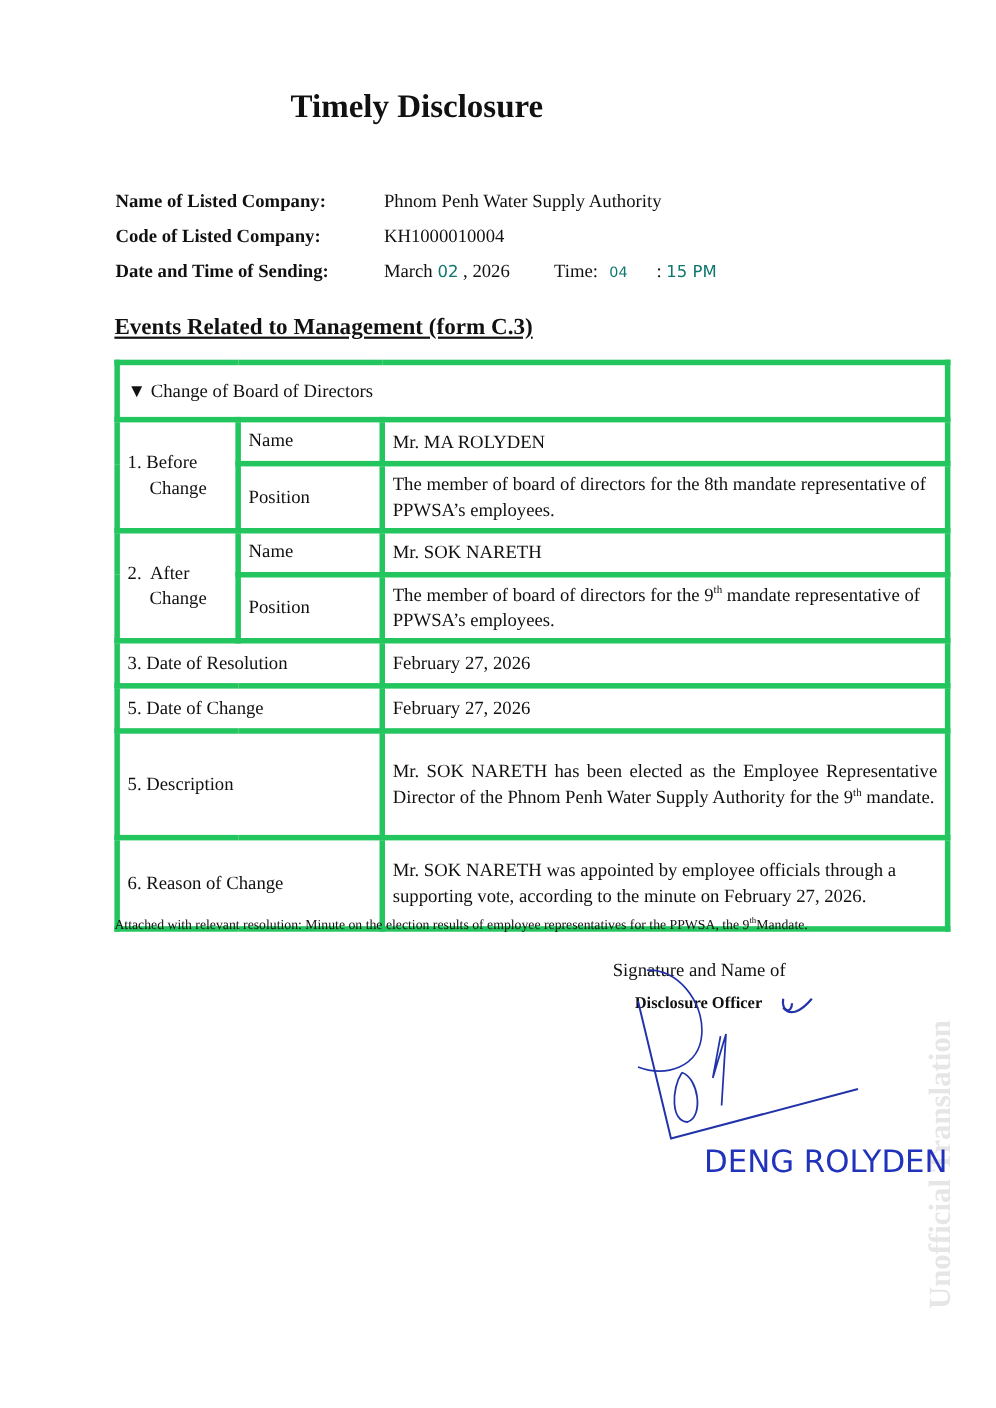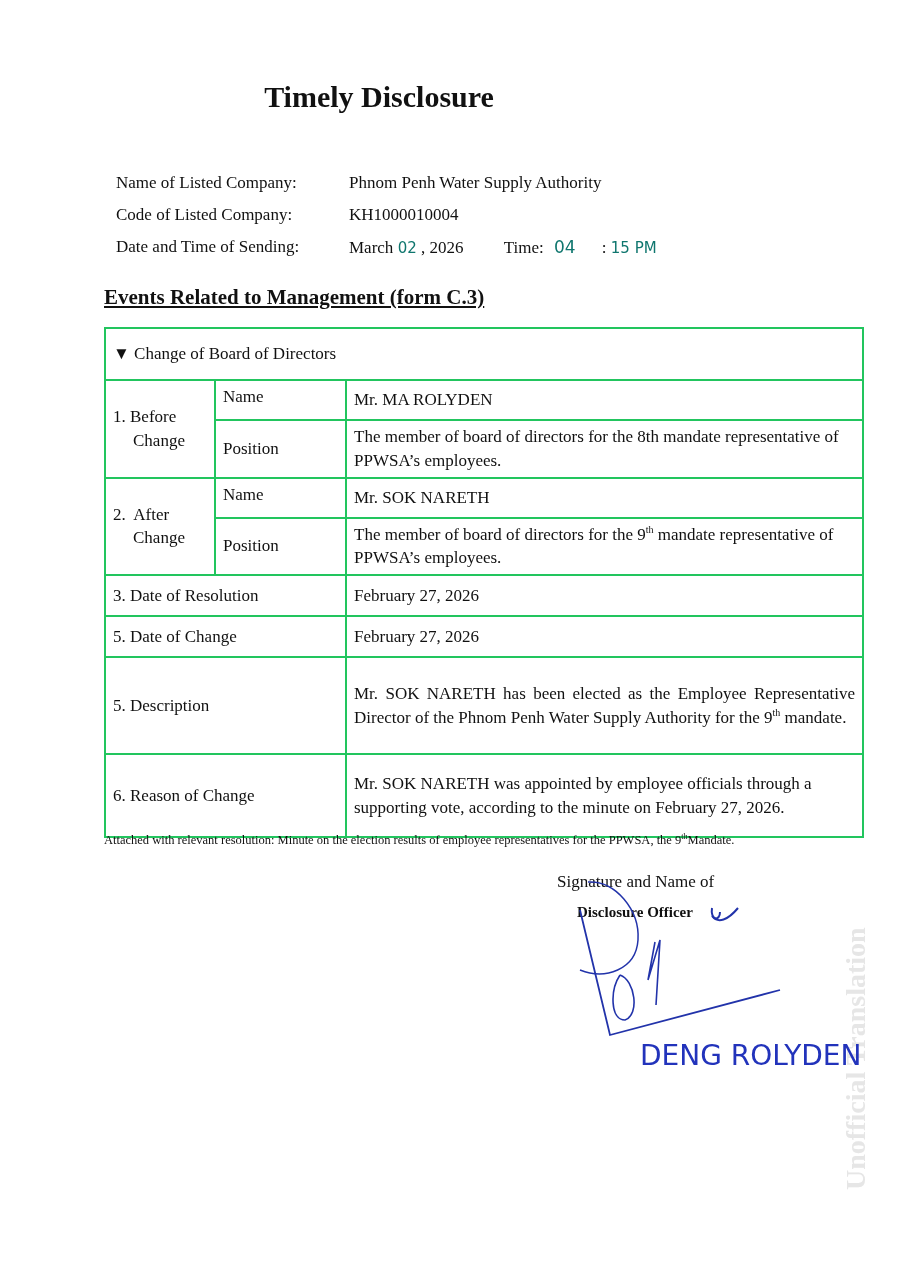--- a/index.html
+++ b/index.html
@@ -1,28 +1,28 @@
 <!DOCTYPE html>
 <html><head>
 <meta charset="utf-8">
 <style>
   html, body { margin:0; padding:0; background:#ffffff; }
   body { width:905px; height:1280px; position:relative; overflow:hidden;
          font-family:"Liberation Serif", serif; color:#111; }
   .title { position:absolute; left:0; width:758px; top:80px; text-align:center;
            font-size:30px; font-weight:bold; }
   .meta { position:absolute; left:104px; font-size:17px; }
-  .meta .lbl { position:absolute; left:12px; white-space:nowrap; }
+  .meta .lbl { position:absolute; left:1px; white-space:nowrap;font-weight:bold; }
   .meta .val { position:absolute; left:221px; white-space:nowrap;margin-left:24px; }
   .hand { color:#0f766e; font-family:"DejaVu Sans", sans-serif; font-size:15px; }
   .section { position:absolute; left:104px; top:285px; font-size:21px; font-weight:bold;
              text-decoration:underline; }
   table.form { position:absolute; left:104px; top:327px; width:760px; border-collapse:collapse;
                font-size:17px; }
-  table.form td { border:2px solid #22c55e; padding:4px 7px; vertical-align:middle; line-height:1.4; }
+  table.form td { border:5px solid #22c55e; padding:4px 7px; vertical-align:middle; line-height:1.4; }
   .just { text-align:justify; }
   sup { font-size:10px; }
   .attach { position:absolute; left:104px; top:832px; font-size:12.5px; white-space:nowrap; }
   .sig-lbl { position:absolute; left:557px; top:872px; font-size:17px; }
   .sig-off { position:absolute; left:577px; top:904px; font-size:15px; font-weight:bold; }
   .sig-svg { position:absolute; left:560px; top:880px; }
   .watermark { position:absolute; left:840px; top:1190px; transform-origin:0 0; transform:rotate(-90deg);
                font-size:28px; font-weight:bold; color:#e6e6e6; white-space:nowrap; }
 </style>
 </head>
@@ -39,21 +39,21 @@
   <span class="val">KH1000010004</span>
 </div>
 <div class="meta" style="top:237px;">
   <span class="lbl">Date and Time of Sending:</span>
   <span class="val">
     <span>March</span>
     <span class="hand">02</span>
     <span>, 2026</span>
     <span style="display:inline-block;width:32px;"></span>
     <span>Time:</span>
-    <span class="hand" style="font-size:17px;margin-left:6px;">04</span>
+    <span class="hand" style="font-size:13px;margin-left:6px;">04</span>
     <span style="margin-left:22px;">:</span>
     <span class="hand">15 PM</span>
   </span>
 </div>
 
 <div class="section">Events Related to Management (form C.3)</div>
 
 <table class="form">
   <colgroup>
       <col style="width:110px">

